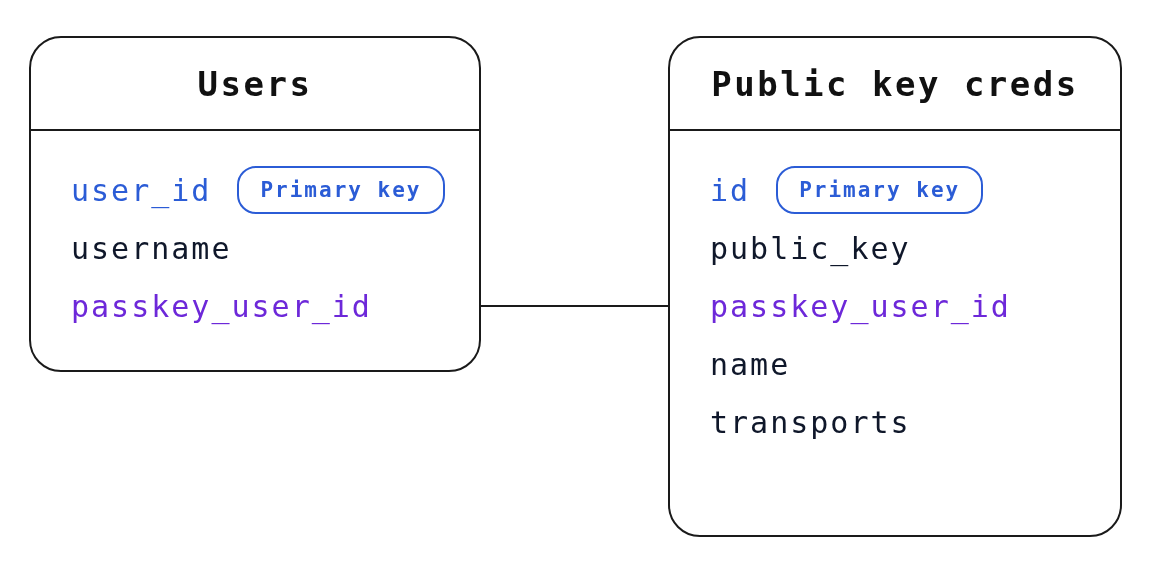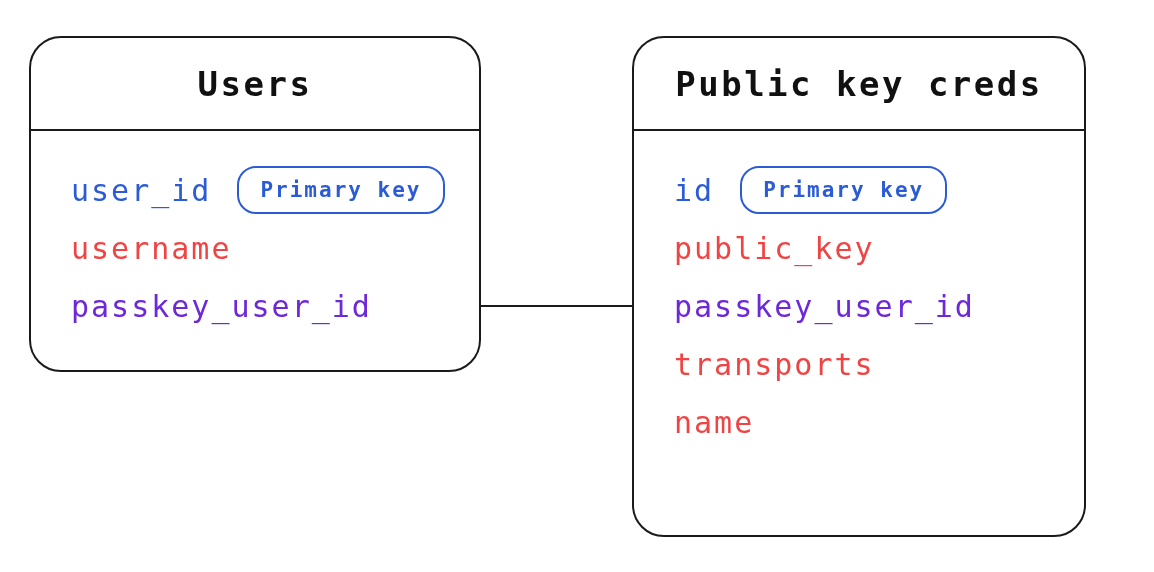--- a/index.html
+++ b/index.html
@@ -14,21 +14,21 @@
   .canvas { position: absolute; inset: 0; background: #ffffff; }
 
   .table-node {
     position: absolute;
     background: #ffffff;
     border: 2px solid #1a1a1a;
     border-radius: 32px;
     z-index: 2;
   }
   .table-node.users  { left: 29px;  top: 36px; width: 452px; height: 336px; }
-  .table-node.creds  { left: 632px; top: 36px; width: 454px; height: 501px; }
+  .table-node.creds  { left: 668px; top: 36px; width: 454px; height: 501px; }
 
   .table-header {
     height: 93px;
     border-bottom: 2px solid #1a1a1a;
     display: flex; align-items: center; justify-content: center;
   }
   .table-title {
     font-weight: bold;
     font-size: 34px;
     letter-spacing: 2.5px;
@@ -39,21 +39,21 @@
   .table-body { padding: 30px 0 0 40px; }
   .field-row {
     height: 58px;
     display: flex; align-items: center;
     white-space: nowrap;
   }
   .field-name {
     font-size: 30px;
     letter-spacing: 2px;
   }
-  .f-black  { color: #ef4444; }
+  .f-black  { color: #0f172a; }
   .f-blue   { color: #2b5cd6; }
   .f-orange { color: #6d28d9; }
 
   .pk-badge {
     margin-left: 26px;
     height: 48px;
     padding: 0 21px;
     border: 2px solid #2b5cd6;
     border-radius: 19px;
     display: inline-flex; align-items: center; justify-content: center;
@@ -105,21 +105,21 @@
         <span class="field-name f-blue">id</span>
         <span class="pk-badge">Primary key</span>
       </div>
       <div class="field-row">
         <span class="field-name f-black">public_key</span>
       </div>
       <div class="field-row">
         <span class="field-name f-orange">passkey_user_id</span>
       </div>
       <div class="field-row">
-        <span class="field-name f-black">transports</span>
+        <span class="field-name f-black">name</span>
       </div>
       <div class="field-row">
-        <span class="field-name f-black">name</span>
+        <span class="field-name f-black">transports</span>
       </div>
     </div>
   </div>
 
 </div>
 
 </body></html>

